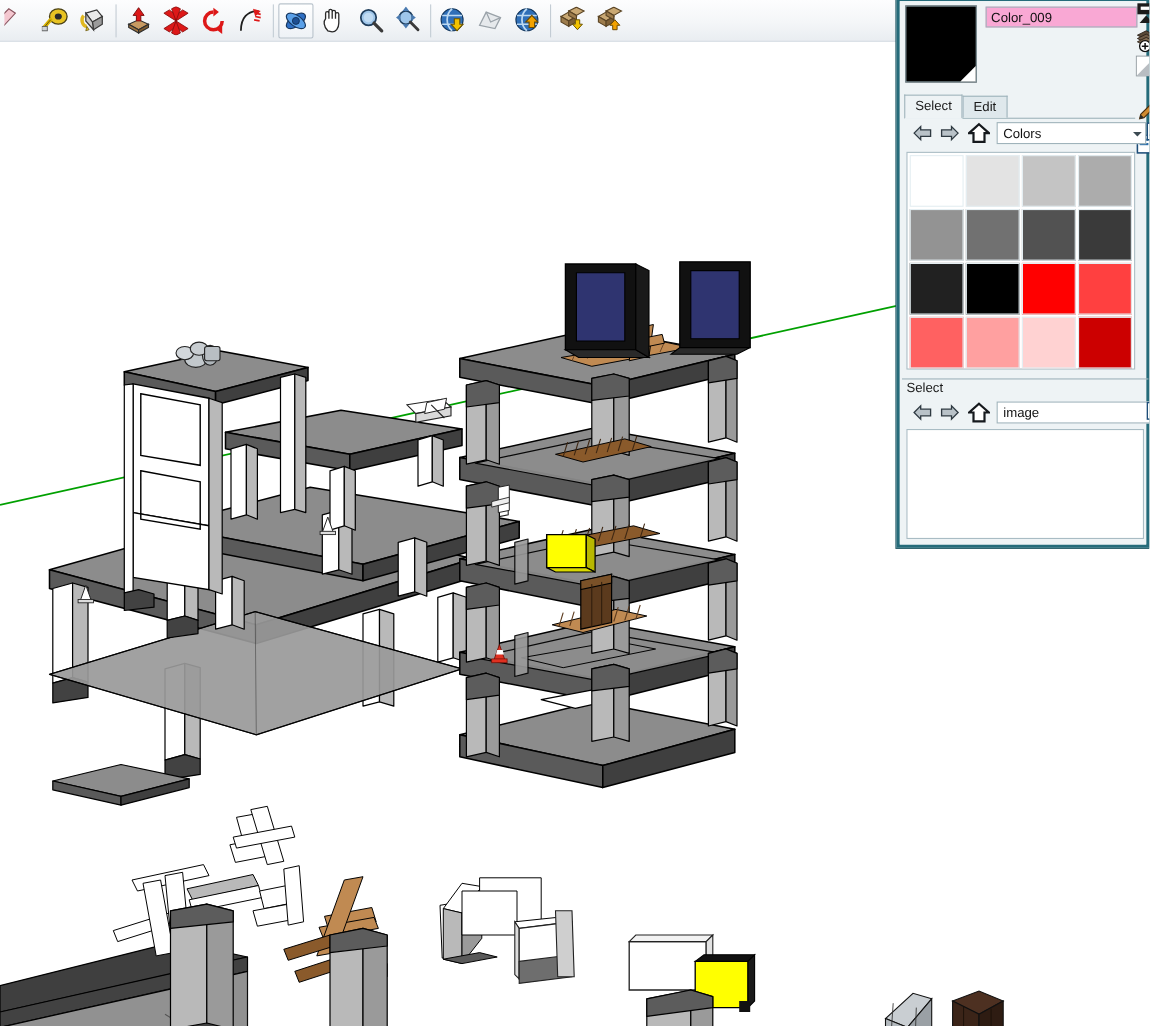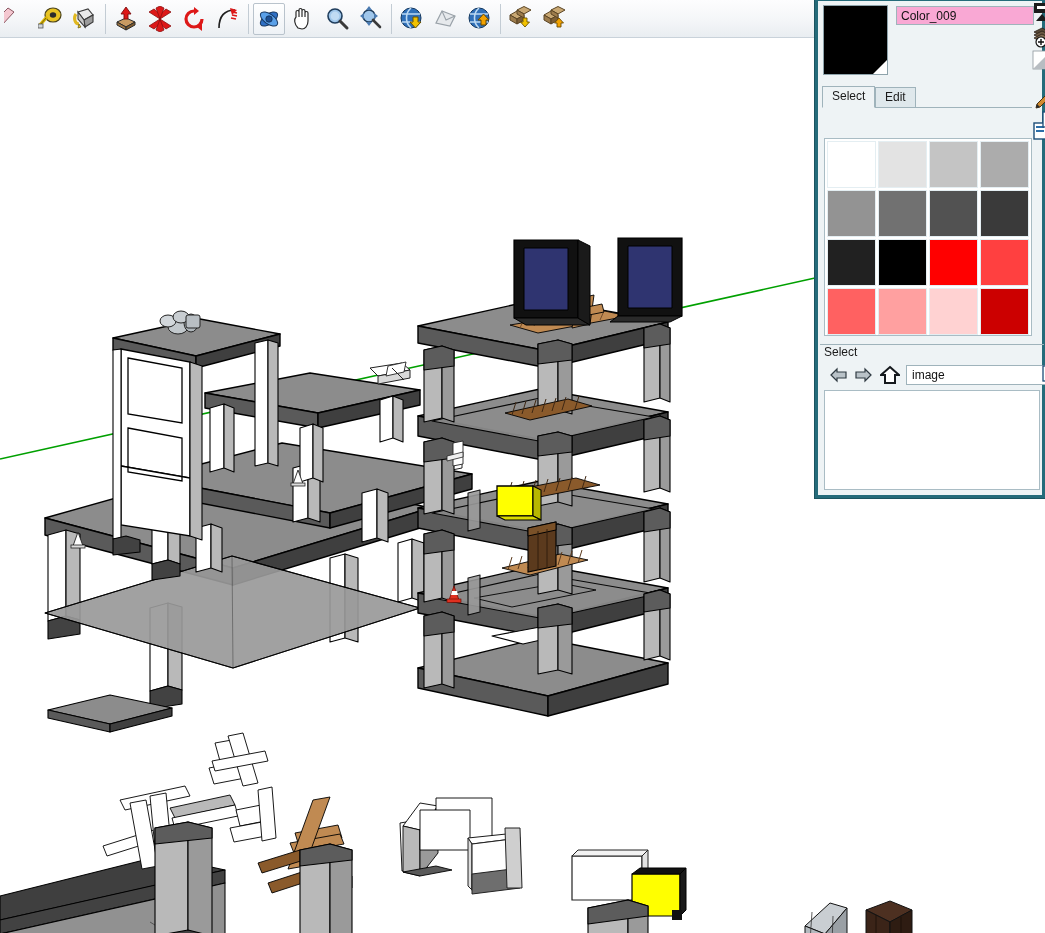--- a/index.html
+++ b/index.html
@@ -818,20 +818,41 @@
             <polygon points="14,5 21,10 14,15" fill="#1d4d78"></polygon>
           </svg>
         </div>
       </div>
 
       <div id="mat-tabs">
         <div class="mtab sel" style="left:0px;">Select</div>
         <div class="mtab" style="left:53px;">Edit</div>
       </div>
 
+      <div class="navrow" style="left:6px; top:108px; width:218px;">
+        <div class="nav-arrow" style="left:6px;">
+          <svg width="18" height="18" viewBox="0 0 18 18">
+            <polygon points="1,9 7,3 7,6 16,6 16,12 7,12 7,15" fill="#b9c2c8" stroke="#2f3a42" stroke-width="1.2"></polygon>
+          </svg>
+        </div>
+        <div class="nav-arrow" style="left:30px;">
+          <svg width="18" height="18" viewBox="0 0 18 18">
+            <polygon points="17,9 11,3 11,6 2,6 2,12 11,12 11,15" fill="#b9c2c8" stroke="#2f3a42" stroke-width="1.2"></polygon>
+          </svg>
+        </div>
+        <div class="nav-home" style="left:56px;">
+          <svg width="20" height="20" viewBox="0 0 20 20">
+            <polygon points="10,2 19,10 15,10 15,18 5,18 5,10 1,10" fill="#ffffff" stroke="#15191d" stroke-width="2"></polygon>
+          </svg>
+        </div>
+        <div class="nav-combo" style="left:82px; width:136px;">
+          <span>Colors</span>
+          <span class="cb-arrow"></span>
+        </div>
+      </div>
       <div class="nav-right" style="left:224px; top:110px;">
         <svg width="20" height="18" viewBox="0 0 20 18">
           <rect x="1" y="1" width="11" height="15" fill="#ffffff" stroke="#1d4d78" stroke-width="1.3"></rect>
           <rect x="3" y="4" width="7" height="2" fill="#2c6ea8"></rect>
           <rect x="3" y="8" width="7" height="2" fill="#2c6ea8"></rect>
           <polygon points="12,4 19,9 12,14" fill="#1d4d78"></polygon>
         </svg>
       </div>
 
       <div id="swatch-area">

